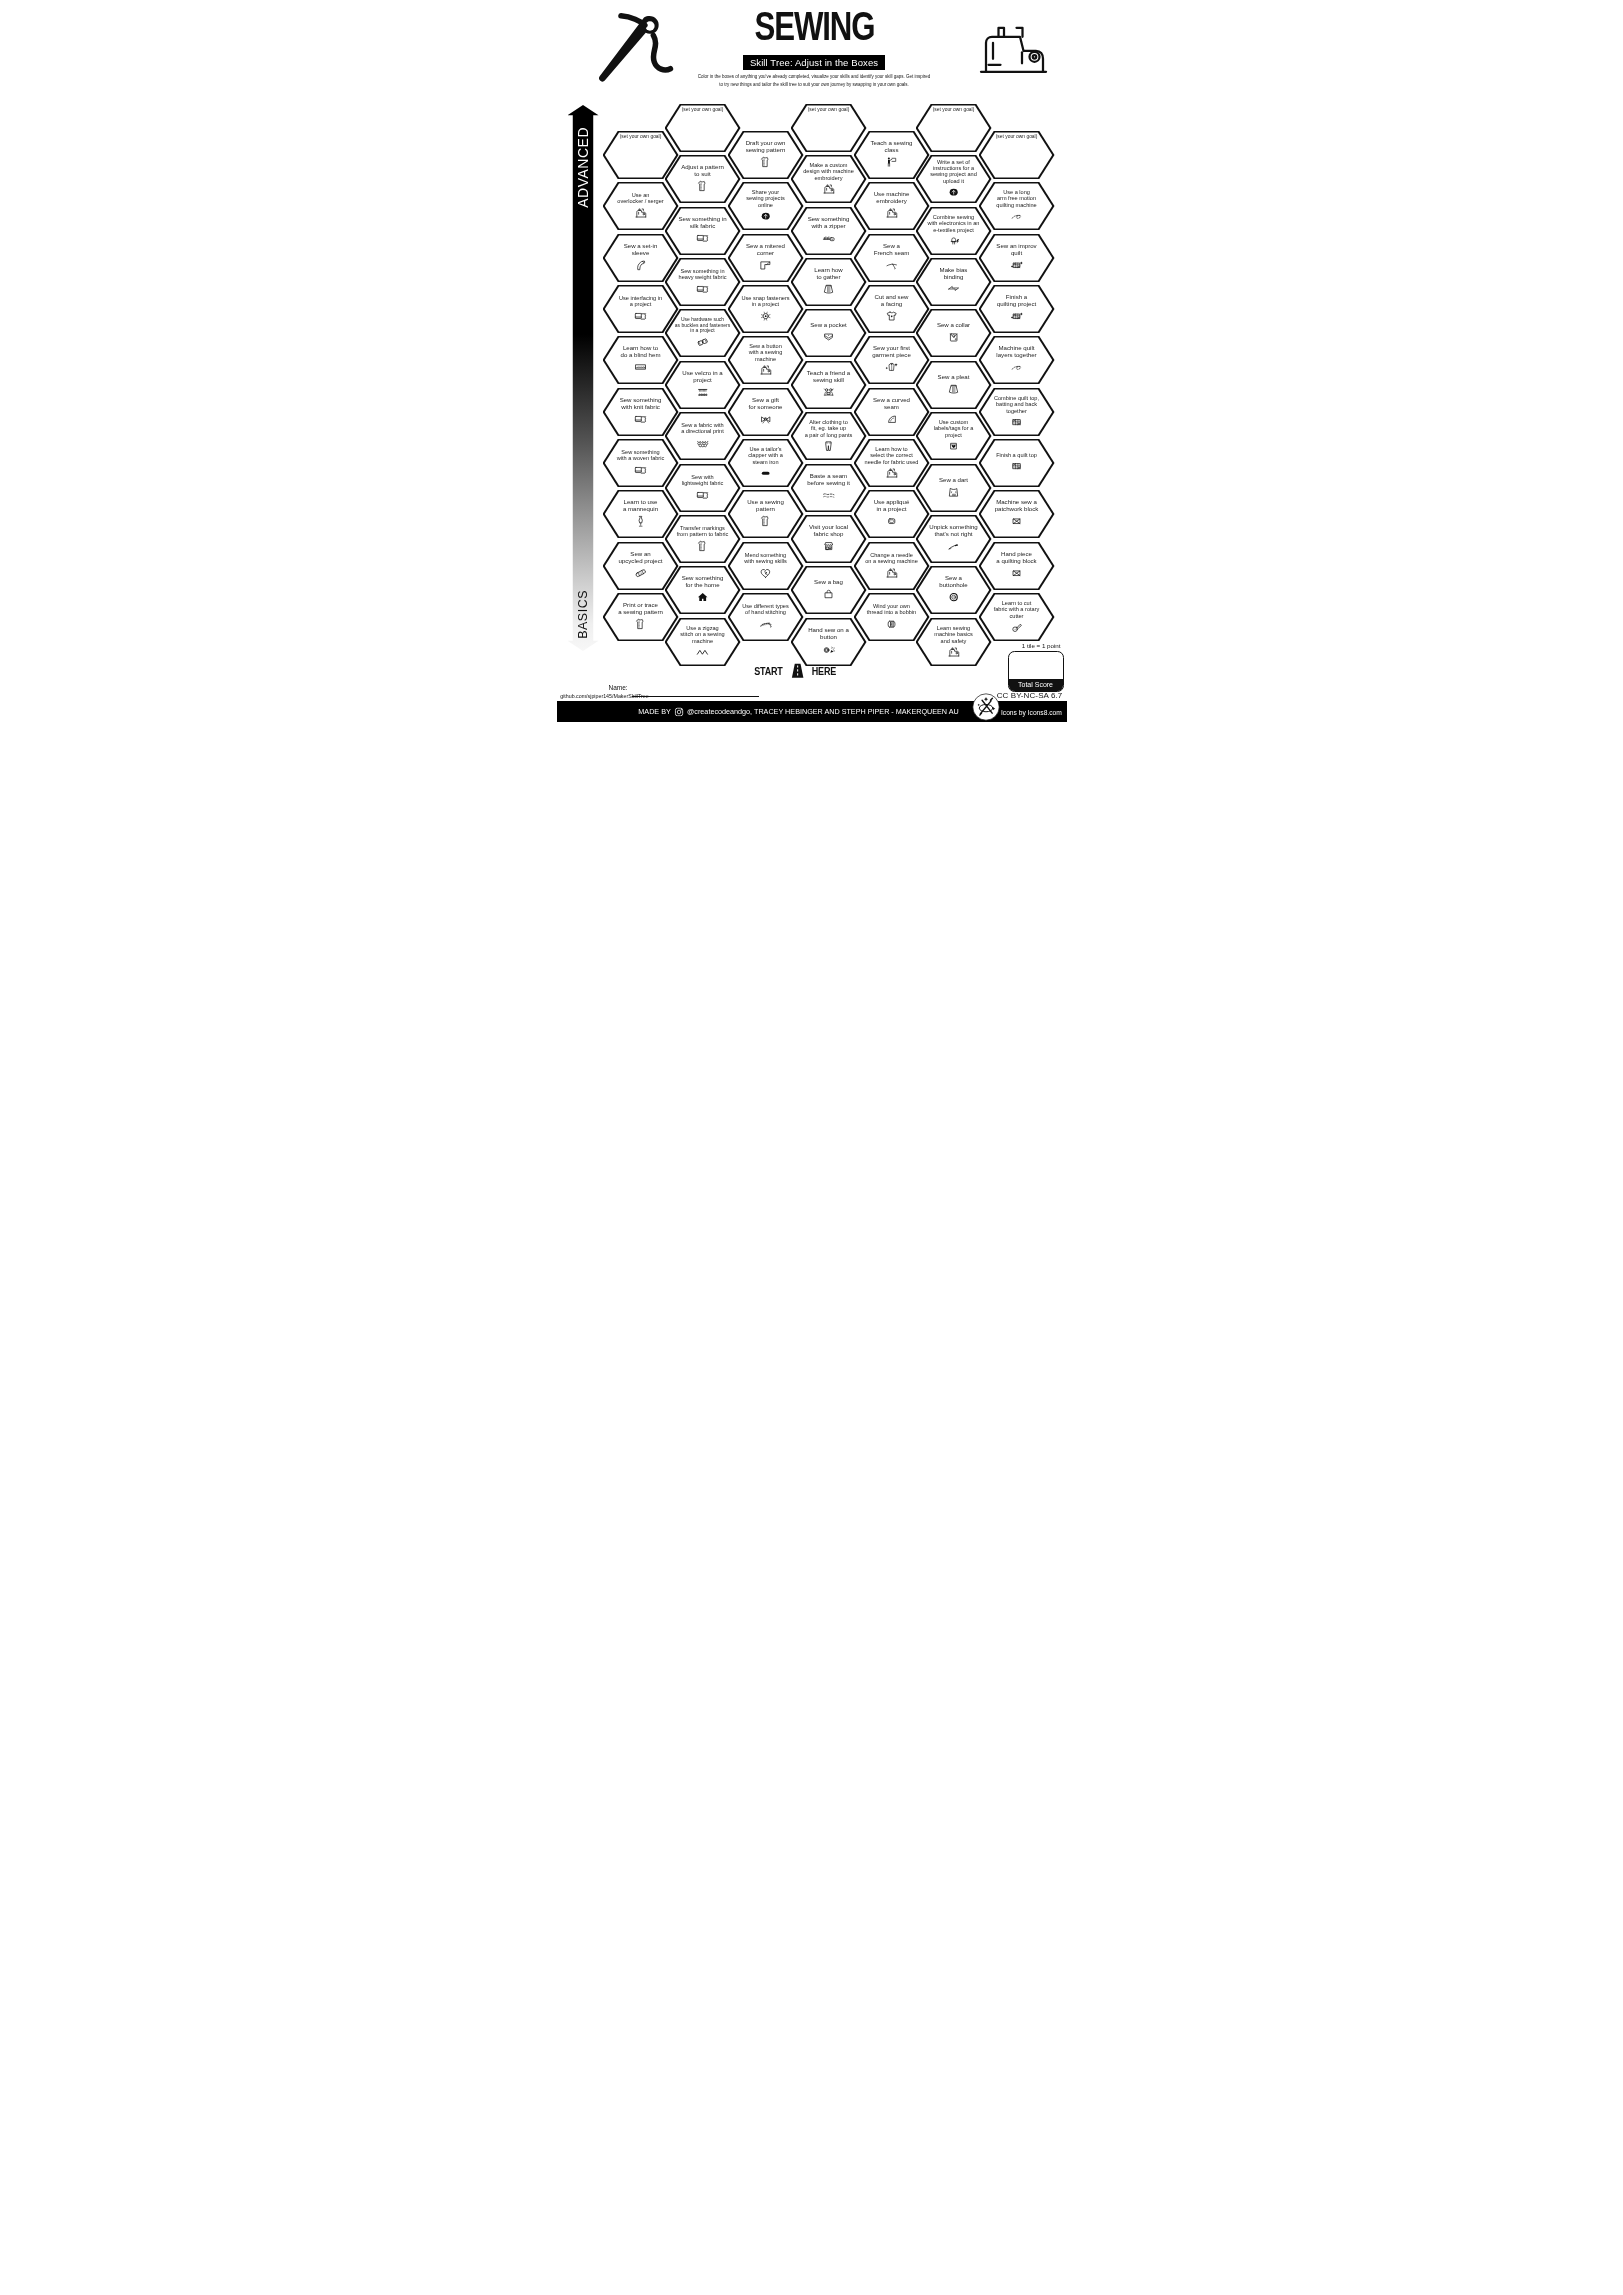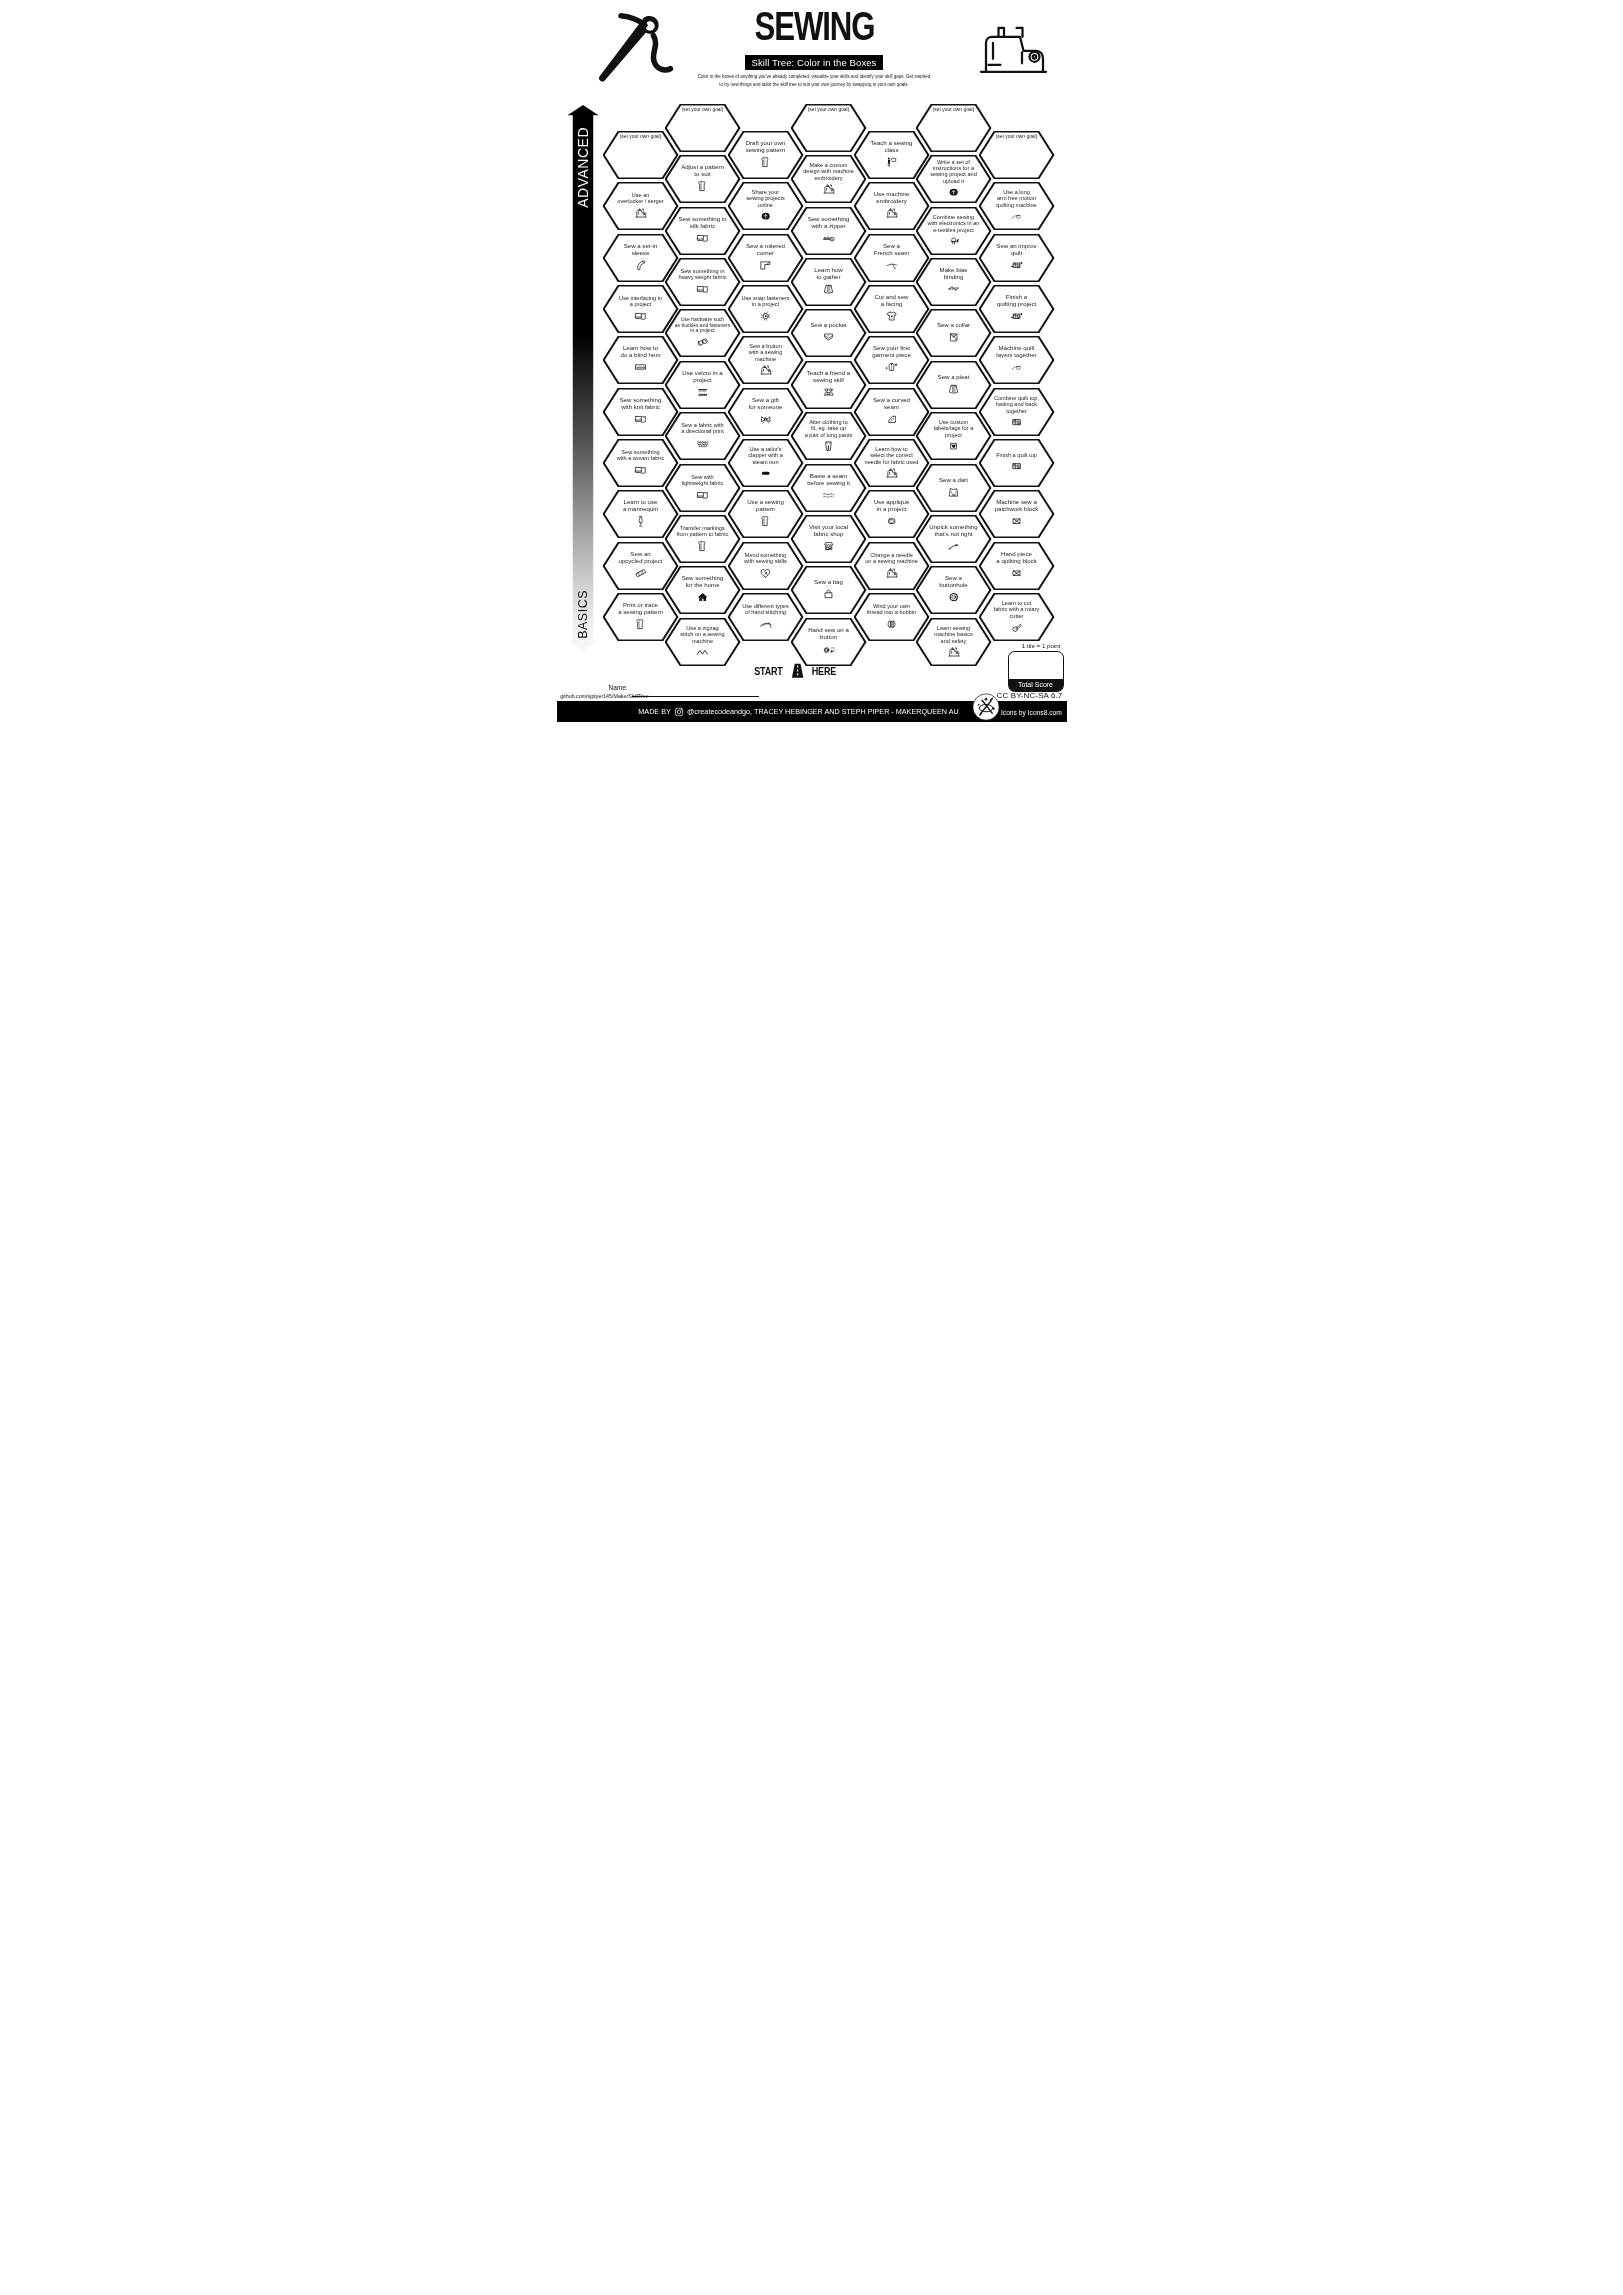--- a/index.html
+++ b/index.html
@@ -70,21 +70,21 @@
     <svg viewBox="0 0 110 95" width="95" height="81">
       <path d="M72 10c9-5 19 2 17 11-1.5 7-9 10-15 7L26 84c-3 3.5-9-1-6-5z" fill="#111"></path>
       <circle cx="79" cy="20" r="5.5" fill="#fff"></circle>
       <path d="M45 8c12 1 23 6 28 11" stroke="#111" stroke-width="6.5" fill="none" stroke-linecap="round"></path>
       <path d="M83 31c7 12-3 20 1 31 3 8.5 12 11.5 19 8" stroke="#111" stroke-width="6.5" fill="none" stroke-linecap="round"></path>
     </svg>
   </span>
 
   <div class="hdr-center">
     <div class="title">SEWING</div><br>
-    <div class="subtitle">Skill Tree: Color in the Boxes</div>
+    <div class="subtitle">Skill Tree: Adjust in the Boxes</div>
     <div class="desc">Color in the boxes of anything you've already completed, visualize your skills and identify your skill gaps.  Get inspired
 to try new things and tailor the skill tree to suit your own journey by swapping in your own goals.</div>
   </div>
 
   <span class="machine-hero">
     <svg viewBox="0 0 150 115" width="75" height="79" fill="none" stroke="#111" stroke-width="4.5" stroke-linejoin="round" stroke-linecap="round">
       <path d="M10 100h130"></path>
       <path d="M20 100V42c0-7 5-12 12-12h56l7 28h25c9 0 14 7 14 16v26"></path>
       <path d="M45 30V12h11v18m25-18h12v18"></path>
       <circle cx="117" cy="70" r="10"></circle>

